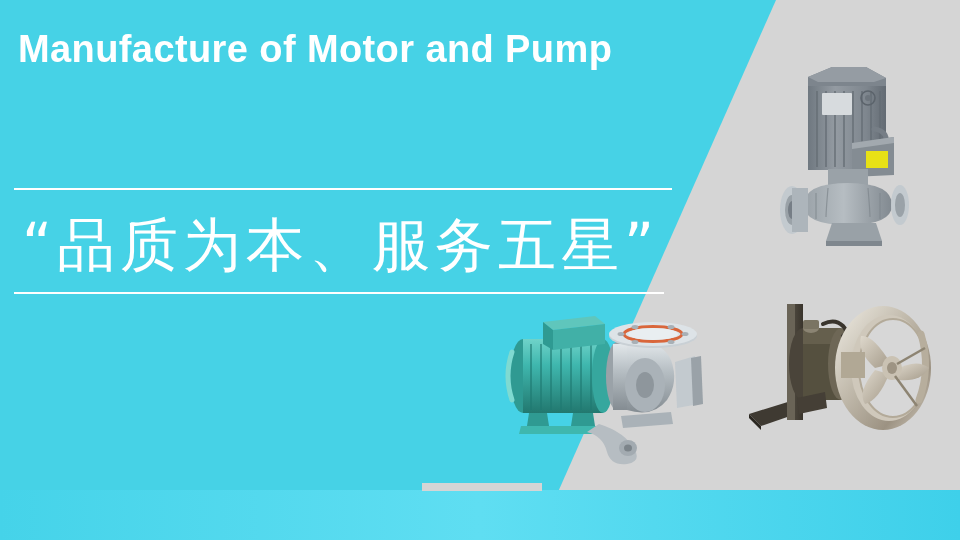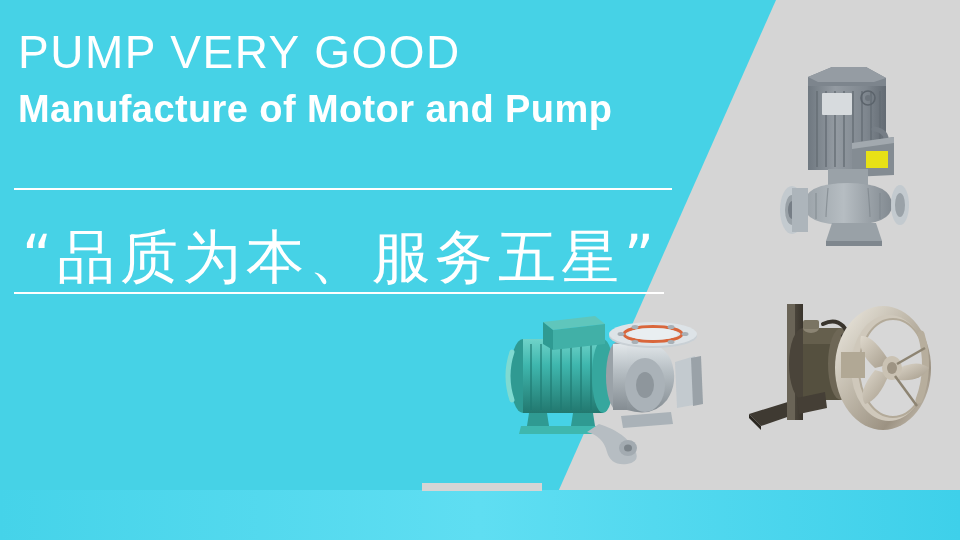--- a/index.html
+++ b/index.html
@@ -81,21 +81,21 @@
     left: 14px;
     height: 2px;
     background: #ffffff;
   }
   .rule-top { top: 188px; width: 658px; }
   .rule-bottom { top: 292px; width: 650px; }
 
   .slogan-cn {
     position: absolute;
     left: 22px;
-    top: 216px;
+    top: 204px;
     color: #ffffff;
     font-size: 58px;
     font-weight: 400;
     letter-spacing: 5px;
     line-height: 82px;
     white-space: nowrap;
     font-family: "DejaVu Sans", "Liberation Sans", sans-serif;
   }
 
   
@@ -113,21 +113,20 @@
 <body>
 
 <div id="banner">
 
   <div class="bg-gray"></div>
   <div class="bg-cyan"></div>
   <div class="bg-bottom-band"></div>
   <div class="bottom-tab"></div>
 
   <div class="text-block">
-    <div class="headline">PUMP VERY GOOD</div>
     <div class="subheadline">Manufacture of Motor and Pump</div>
   </div>
 
   <div class="rule rule-top"></div>
   <div class="slogan-cn">“品质为本、服务五星”</div>
   <div class="rule rule-bottom"></div>
 
   <div class="product" id="product-inline-pump">
     <svg viewBox="0 0 165 200" xmlns="http://www.w3.org/2000/svg">
       <defs>

